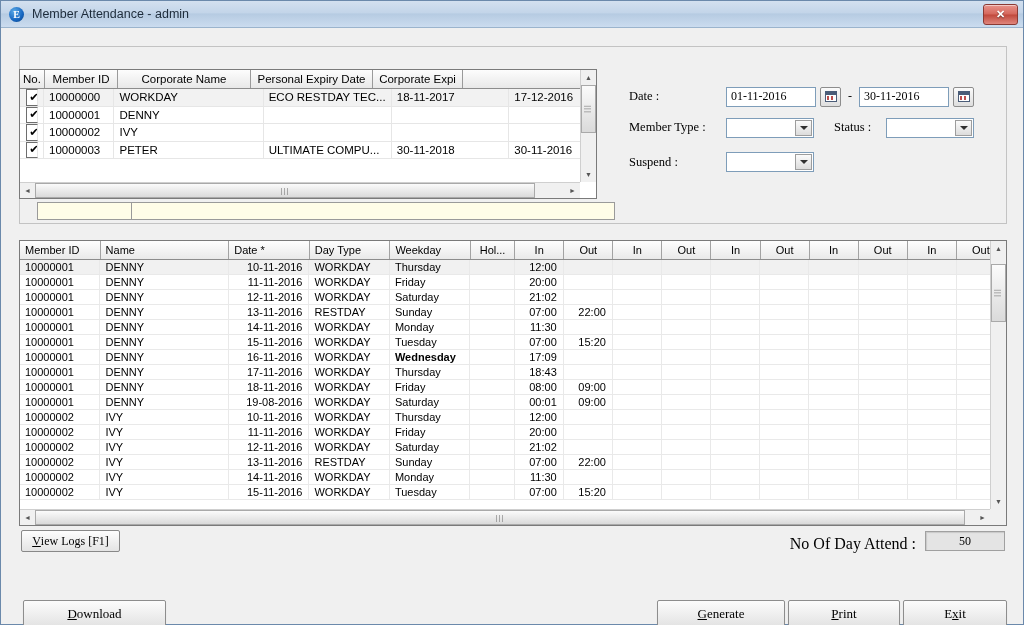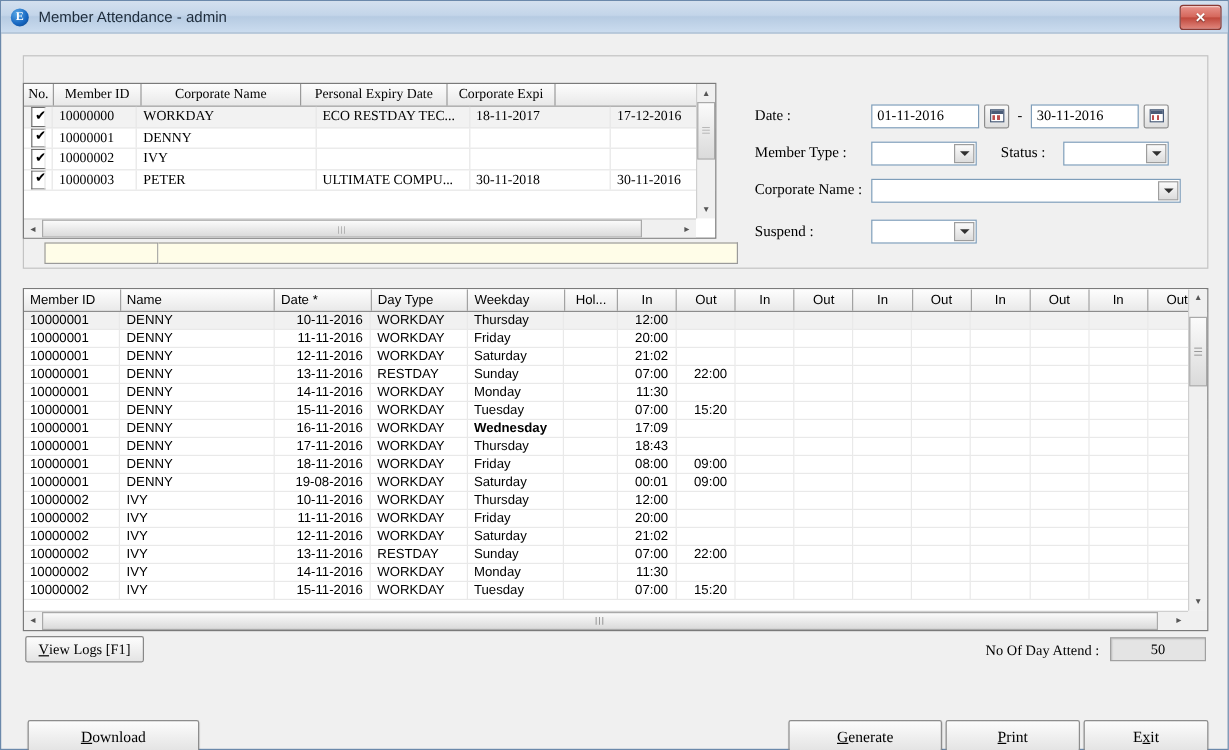--- a/index.html
+++ b/index.html
@@ -49,21 +49,21 @@
 
   
   .top-panel{
     position:absolute;left:18px;top:18px;width:988px;height:178px;
     border:1px solid #c3c3c3;background:#f0f0f0;box-sizing:border-box;
   }
   
   .member-grid{
     position:absolute;left:18px;top:41px;width:578px;height:130px;
     border:1px solid #7a7a7a;background:#fff;box-sizing:border-box;
-    overflow:hidden;font-family:Liberation Serif, serif;
+    overflow:hidden;font-family:Liberation Sans, sans-serif;
   }
   .mg-head{
     display:flex;height:19px;box-sizing:border-box;
     background:linear-gradient(to bottom,#fdfdfd,#e8e8e8);
     border-bottom:1px solid #8c8c8c;
   }
   .mg-head div{
     box-sizing:border-box;border-right:1px solid #9a9a9a;
     font-size:11.5px;color:#000;display:flex;align-items:center;
     justify-content:center;height:100%;overflow:hidden;white-space:nowrap;
@@ -209,21 +209,21 @@
   
   .viewlogs-btn{
     position:absolute;left:20px;top:502px;width:99px;height:22px;box-sizing:border-box;
     border:1px solid #888;border-radius:2px;
     background:linear-gradient(to bottom,#fdfdfd,#e4e4e4);
     display:flex;align-items:center;justify-content:center;
     font-family:"Liberation Serif",serif;font-size:12px;color:#000;
   }
   .attend-label{
     position:absolute;right:107px;top:507px;
-    font-family:"Liberation Serif",serif;font-size:12px;color:#000;
+    font-family:"Liberation Serif",serif;font-size:16px;color:#000;
   }
   .attend-box{
     position:absolute;right:18px;top:503px;width:80px;height:20px;box-sizing:border-box;
     border:1px solid #a0a0a0;background:#e4e4e4;
     display:flex;align-items:center;justify-content:center;
     font-family:"Liberation Serif",serif;font-size:12px;color:#000;
     box-shadow:inset 1px 1px 1px rgba(0,0,0,.12);
   }
   .btn{
     box-sizing:border-box;border:1px solid #8d8d8d;border-radius:2px;
@@ -352,29 +352,20 @@
         </div>
         <div class="flabel l-status" style="padding-left:20px;">Status :</div>
         <div class="combo" style="width:88px;">
           <span></span>
           <div class="combo-arrow">
               <div class="caret"></div>
             </div>
         </div>
       </div>
 
-      <div class="frow">
-        <div class="flabel l-corp">Corporate Name :</div>
-        <div class="combo" style="width:258px;">
-          <span></span>
-          <div class="combo-arrow">
-              <div class="caret"></div>
-            </div>
-        </div>
-      </div>
 
       <div class="frow" style="height:28px;">
         <div class="flabel l-susp">Suspend :</div>
         <div class="combo" style="width:88px;">
           <span></span>
           <div class="combo-arrow">
               <div class="caret"></div>
             </div>
         </div>
       </div>

